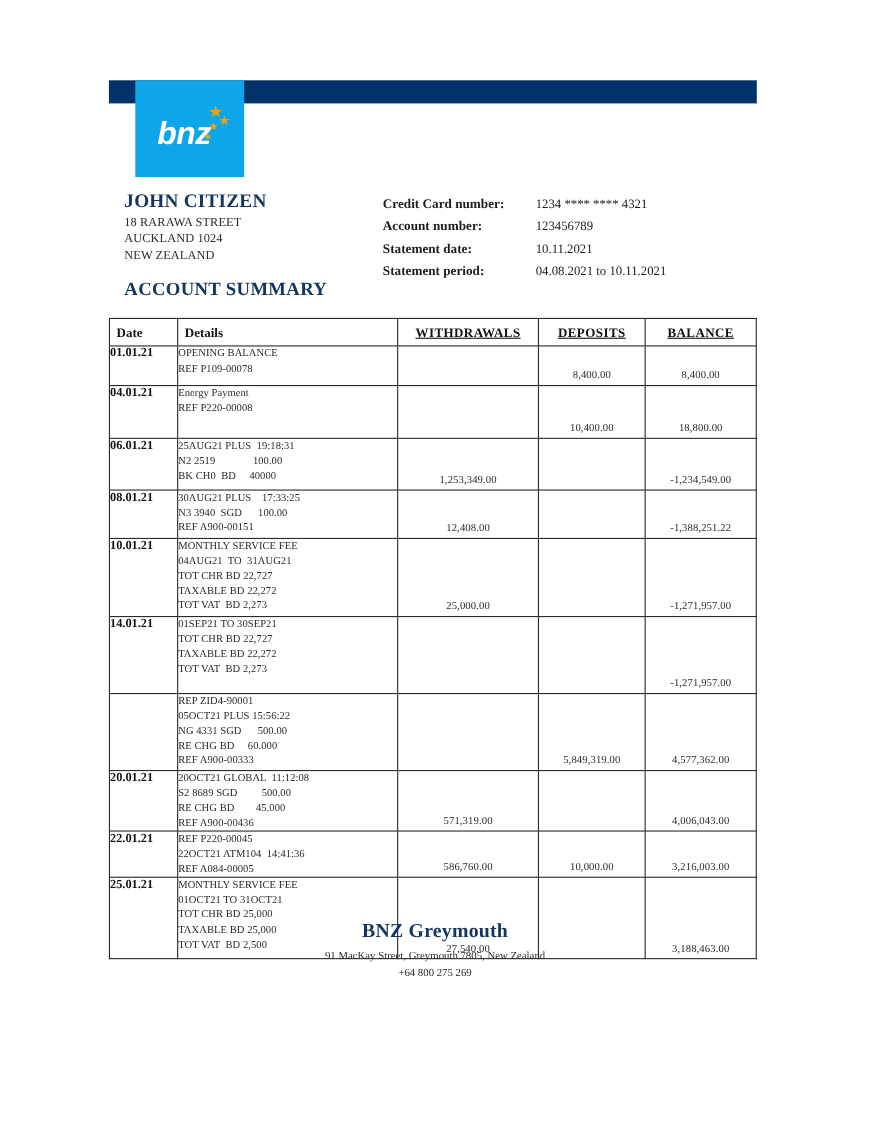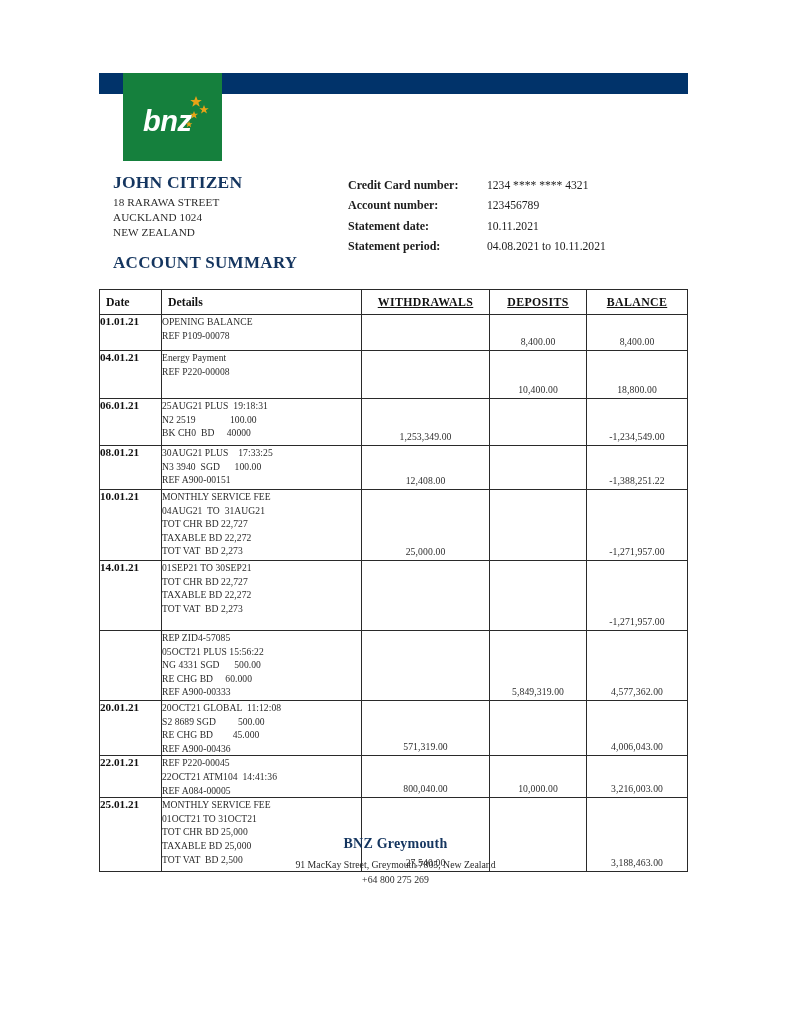--- a/index.html
+++ b/index.html
@@ -24,21 +24,21 @@
     width: 589px;
     height: 21px;
     background: #01336a;
   }
   #logo-block {
     position: absolute;
     left: 123px;
     top: 73px;
     width: 99px;
     height: 88px;
-    background: #15803d;
+    background: #0ea5e9;
   }
   #logo-mark {
     position: absolute;
     left: 0;
     top: 0;
     width: 99px;
     height: 88px;
   }
 
   
@@ -162,21 +162,21 @@
 
   
   #footer {
     position: absolute;
     left: 0;
     top: 836px;
     width: 791px;
     text-align: center;
   }
   #footer-branch {
-    font-size: 14px;
+    font-size: 18px;
     font-weight: bold;
     color: #14355f;
     letter-spacing: 0.2px;
     margin-bottom: 6px;
   }
   .footer-line {
     font-size: 9.8px;
     line-height: 1.52;
     color: #2b2b2b;
   }
@@ -343,21 +343,21 @@
         <td class="cell-amount">
           <span class="amount-val"></span>
         </td>
         <td class="cell-amount">
           <span class="amount-val">-1,271,957.00</span>
         </td>
       </tr>
       <tr style="height: 70px;">
         <td class="cell-date"></td>
         <td class="cell-details">
-          <div class="detail-line">REP ZID4-57085</div>
+          <div class="detail-line">REP ZID4-90001</div>
           <div class="detail-line">05OCT21 PLUS 15:56:22</div>
           <div class="detail-line">NG 4331 SGD      500.00</div>
           <div class="detail-line">RE CHG BD     60.000</div>
           <div class="detail-line">REF A900-00333</div>
         </td>
         <td class="cell-amount">
           <span class="amount-val"></span>
         </td>
         <td class="cell-amount">
           <span class="amount-val">5,849,319.00</span>
@@ -385,21 +385,21 @@
         </td>
       </tr>
       <tr style="height: 41px;">
         <td class="cell-date">22.01.21</td>
         <td class="cell-details">
           <div class="detail-line">REF P220-00045</div>
           <div class="detail-line">22OCT21 ATM104  14:41:36</div>
           <div class="detail-line">REF A084-00005</div>
         </td>
         <td class="cell-amount">
-          <span class="amount-val">800,040.00</span>
+          <span class="amount-val">586,760.00</span>
         </td>
         <td class="cell-amount">
           <span class="amount-val">10,000.00</span>
         </td>
         <td class="cell-amount">
           <span class="amount-val">3,216,003.00</span>
         </td>
       </tr>
       <tr style="height: 74px;">
         <td class="cell-date">25.01.21</td>

